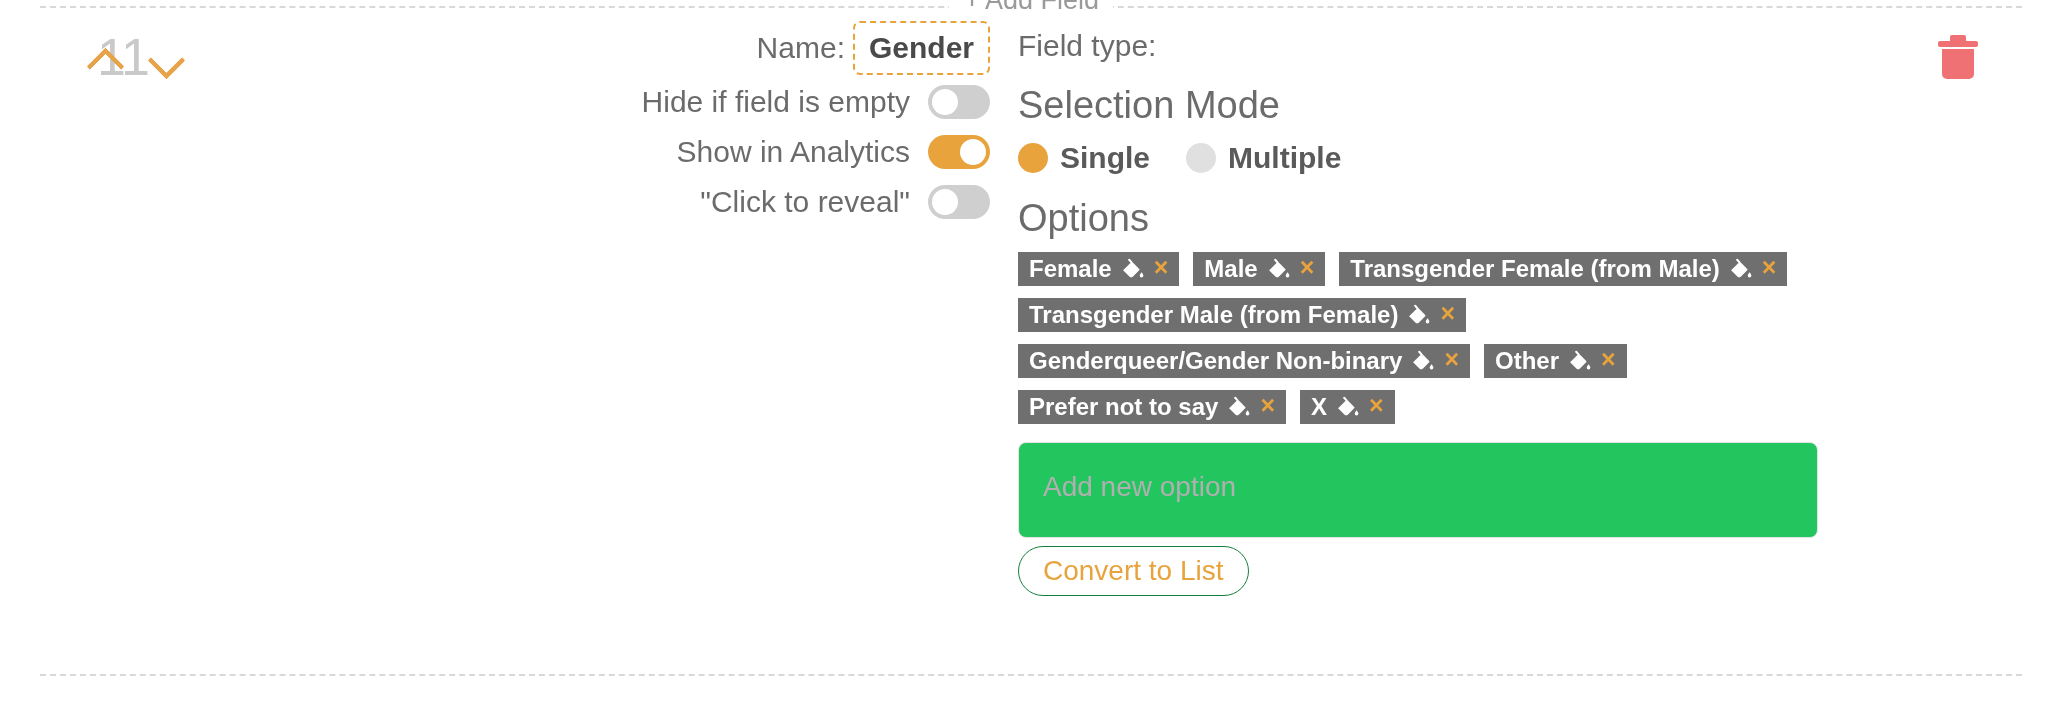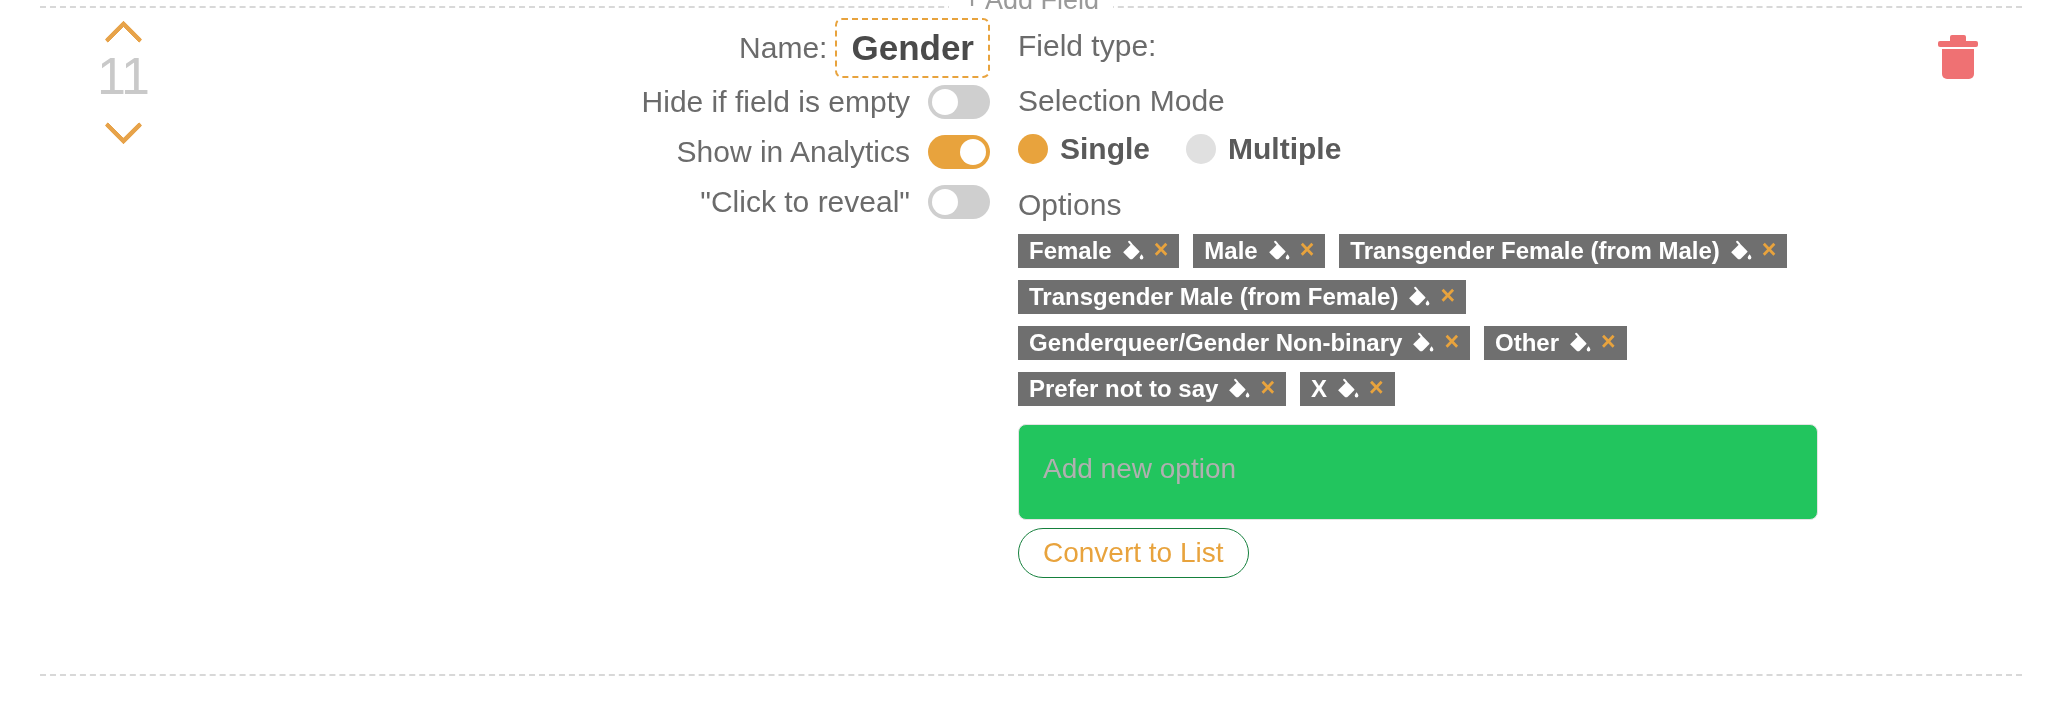--- a/index.html
+++ b/index.html
@@ -40,21 +40,20 @@
     color: #9a9a9a;
     white-space: nowrap;
   }
 
   
   #order-control {
     position: absolute;
     left: 88px; top: 22px;
     width: 70px;
     display: flex;
-    flex-direction: column;
     align-items: center;
   }
   .chev {
     width: 34px; height: 19px;
     position: relative;
   }
   .chev::before {
     content: "";
     position: absolute;
     left: 4px; top: 4px;
@@ -110,21 +109,21 @@
     padding-right: 14px;
   }
   .lbl {
     font-size: 30px;
     color: #6b6b6b;
     white-space: nowrap;
   }
   #name-row { height: 56px; text-align: right; }
   #name-label { margin-right: 8px; }
   #field-name-value {
-    font-size: 35px;
+    font-size: 30px;
     font-weight: bold;
     color: #4a4a4a;
     border: 2px dashed #e8a33d;
     border-radius: 7px;
     padding: 8px 14px;
     background: #fff;
     white-space: nowrap;
   }
   .toggle-row {
     height: 48px;
@@ -149,21 +148,21 @@
   .switch.on { background: #e8a33d; }
   .switch.on .knob { left: 32px; }
 
   
   #right-column {
     position: absolute;
     left: 1018px; top: 18px;
     width: 1000px;
   }
   .section-title {
-    font-size: 30px;
+    font-size: 38px;
     color: #6b6b6b;
     margin: 0;
     font-weight: normal;
   }
   #field-type-row {
     display: flex;
     align-items: center;
     height: 56px;
   }
   #field-type-label { margin-right: 2px; }

